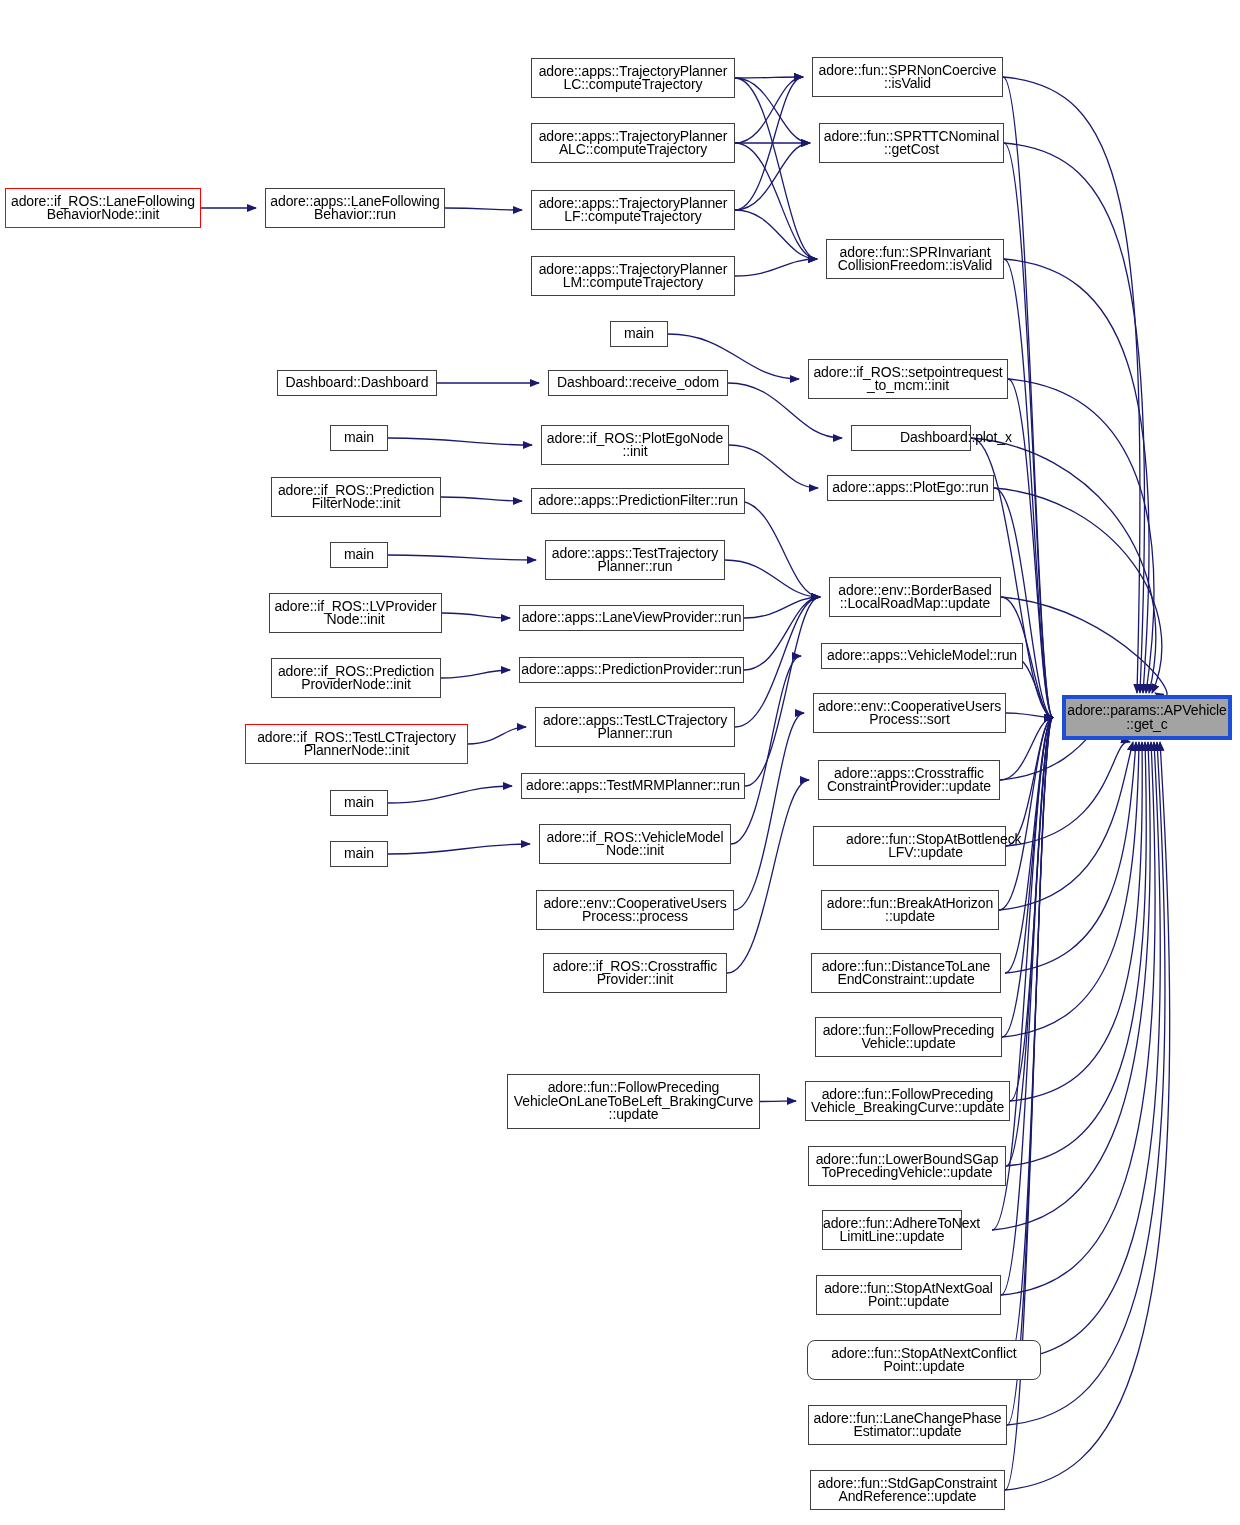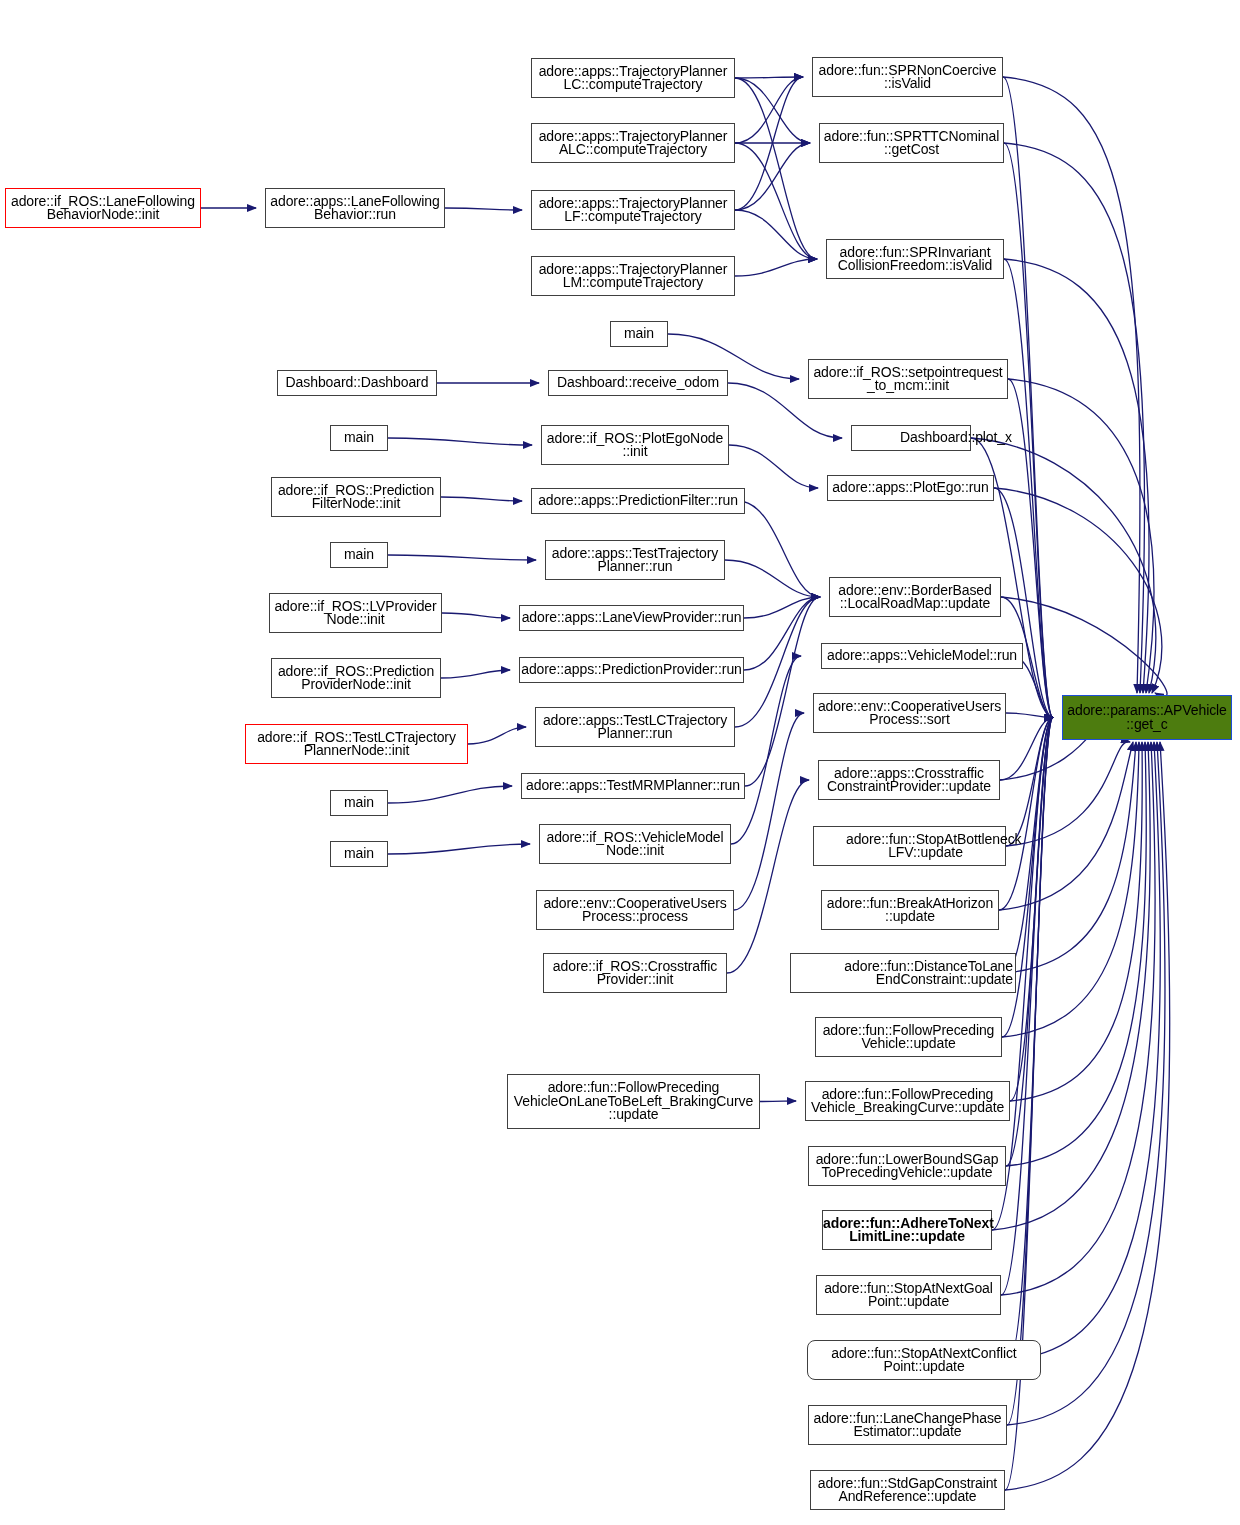--- a/index.html
+++ b/index.html
@@ -38,22 +38,22 @@
     align-items: center;
     justify-content: center;
     white-space: pre-line;
     letter-spacing: -0.1px;
     z-index: 5;
   }
   .node.red {
     border: 1px solid #ff0000;
   }
   .node.highlight {
-    background: #4d7c0f;
-    border: 1px solid #1d4ed8;
+    background: #a3a3a3;
+    border: 4px solid #1d4ed8;
   }
   .node .lbl {
     display: block;
     width: 100%;
     padding: 0 2px;
   }
 </style>
 </head>
 <body>
 
@@ -199,34 +199,34 @@
       <div class="node" style="left: 521px; top: 773px; width: 224px; height: 26px;"><span class="lbl">adore::apps::TestMRMPlanner::run</span></div>
       <div class="node" style="left: 813px; top: 826px; width: 193px; height: 40px; padding-left: 32px;"><span class="lbl">adore::fun::StopAtBottleneck
 LFV::update</span></div>
       <div class="node" style="left: 330px; top: 841px; width: 58px; height: 26px;"><span class="lbl">main</span></div>
       <div class="node" style="left: 539px; top: 824px; width: 192px; height: 40px;"><span class="lbl">adore::if_ROS::VehicleModel
 Node::init</span></div>
       <div class="node" style="left: 821px; top: 890px; width: 178px; height: 40px;"><span class="lbl">adore::fun::BreakAtHorizon
 ::update</span></div>
       <div class="node" style="left: 536px; top: 890px; width: 198px; height: 40px;"><span class="lbl">adore::env::CooperativeUsers
 Process::process</span></div>
-      <div class="node" style="left: 790px; top: 953px; width: 226px; height: 40px; text-align: right;"><span class="lbl">adore::fun::DistanceToLane
+      <div class="node" style="left: 811px; top: 953px; width: 190px; height: 40px;"><span class="lbl">adore::fun::DistanceToLane
 EndConstraint::update</span></div>
       <div class="node" style="left: 543px; top: 953px; width: 184px; height: 40px;"><span class="lbl">adore::if_ROS::Crosstraffic
 Provider::init</span></div>
       <div class="node" style="left: 815px; top: 1017px; width: 187px; height: 40px;"><span class="lbl">adore::fun::FollowPreceding
 Vehicle::update</span></div>
       <div class="node" style="left: 507px; top: 1074px; width: 253px; height: 55px;"><span class="lbl">adore::fun::FollowPreceding
 VehicleOnLaneToBeLeft_BrakingCurve
 ::update</span></div>
       <div class="node" style="left: 805px; top: 1081px; width: 205px; height: 40px;"><span class="lbl">adore::fun::FollowPreceding
 Vehicle_BreakingCurve::update</span></div>
       <div class="node" style="left: 808px; top: 1146px; width: 198px; height: 40px;"><span class="lbl">adore::fun::LowerBoundSGap
 ToPrecedingVehicle::update</span></div>
-      <div class="node" style="left: 822px; top: 1210px; width: 170px; height: 40px; font-weight: bold;"><span class="lbl">adore::fun::AdhereToNext
+      <div class="node" style="left: 822px; top: 1210px; width: 140px; height: 40px;"><span class="lbl">adore::fun::AdhereToNext
 LimitLine::update</span></div>
       <div class="node" style="left: 816px; top: 1275px; width: 185px; height: 40px;"><span class="lbl">adore::fun::StopAtNextGoal
 Point::update</span></div>
       <div class="node" style="left: 807px; top: 1340px; width: 234px; height: 40px; border-radius: 8px;"><span class="lbl">adore::fun::StopAtNextConflict
 Point::update</span></div>
       <div class="node" style="left: 808px; top: 1405px; width: 199px; height: 40px;"><span class="lbl">adore::fun::LaneChangePhase
 Estimator::update</span></div>
       <div class="node" style="left: 810px; top: 1470px; width: 195px; height: 40px;"><span class="lbl">adore::fun::StdGapConstraint
 AndReference::update</span></div>
     </div>

